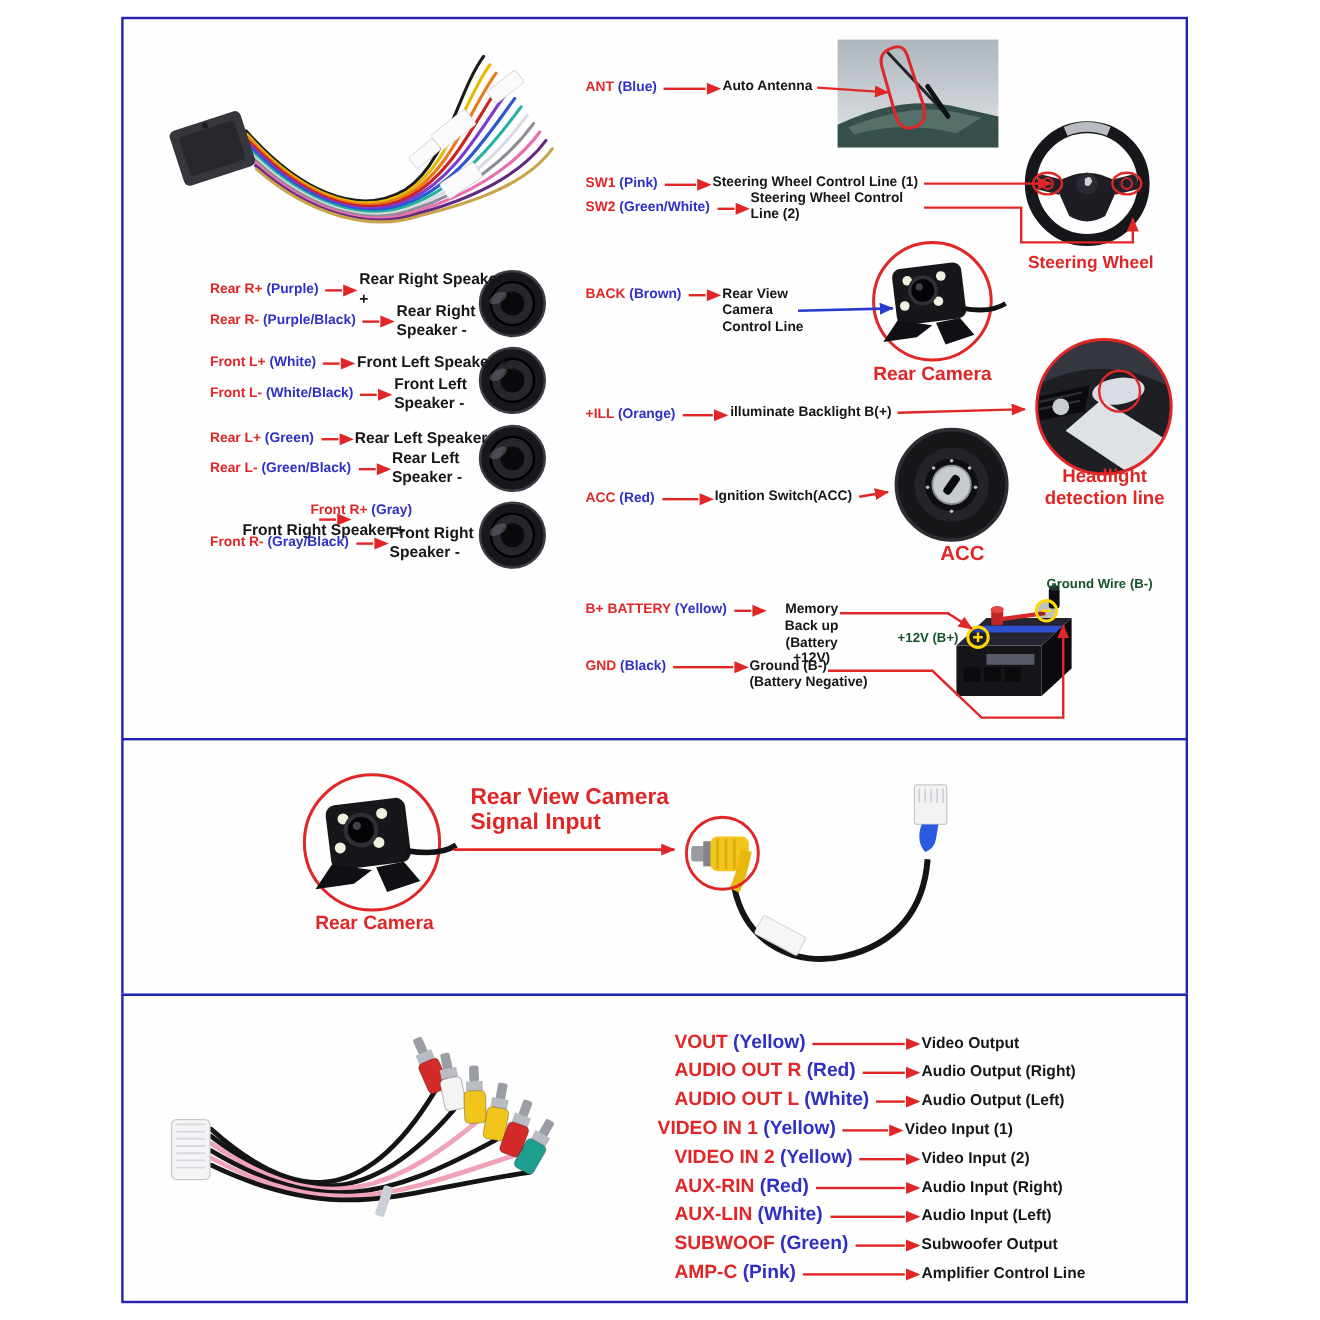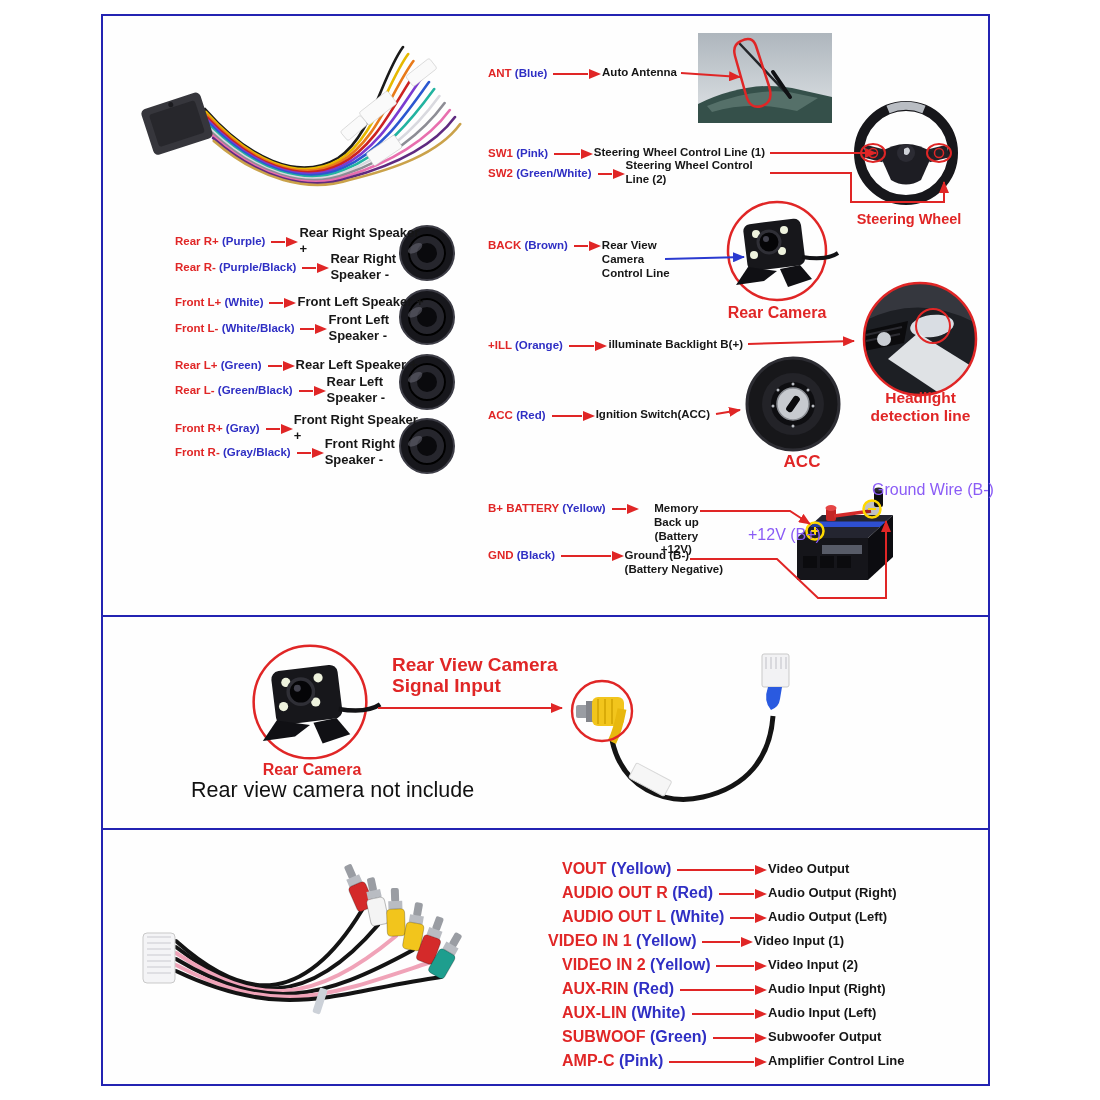--- a/index.html
+++ b/index.html
@@ -22,21 +22,21 @@
   .func{white-space:pre-line;font-weight:bold;color:#161616;line-height:1.2;}
 
   .p1l .wire{font-size:11.5px;padding-left:48px;}
   .p1l .func{font-size:13px;width:150px;}
   .p1r .wire{font-size:11.5px;}
   .p1r .func{font-size:11.5px;}
   .p3r .wire{font-size:16px;}
   .p3r .func{font-size:13px;width:297px;}
 
   .cap{position:absolute;font-weight:bold;color:#e02626;text-align:center;white-space:pre-line;line-height:1.15;}
-  .blab{position:absolute;font-weight:normal;color:#8b5cf6;font-size:16px;white-space:nowrap;}
+  .blab{position:absolute;font-weight:bold;color:#14532d;font-size:11px;white-space:nowrap;}
   .p2title{position:absolute;left:392px;top:655px;font-weight:bold;color:#e02626;font-size:19px;
            line-height:1.1;white-space:pre-line;}
   .p2note{position:absolute;left:191px;top:778px;color:#111;font-size:21.5px;}
 </style>
 </head>
 <body>
 
 <div class="page">
 
   <div class="panel" id="panel1"></div>
@@ -281,21 +281,20 @@
   <div class="cap" style="left:707px;top:304px;width:140px;font-size:16px;">Rear Camera</div>
   <div class="cap" style="left:843px;top:389px;width:155px;font-size:15.5px;">Headlight
 detection line</div>
   <div class="cap" style="left:752px;top:452px;width:100px;font-size:17px;">ACC</div>
   <div class="blab" style="left:872px;top:481px;">Ground Wire (B-)</div>
   <div class="blab" style="left:748px;top:526px;">+12V  (B+)</div>
 
   <div class="p2title">Rear View Camera
 Signal Input</div>
   <div class="cap" style="left:242px;top:761px;width:140px;font-size:16px;">Rear Camera</div>
-  <div class="p2note">Rear view camera not include</div>
 
   <div id="rows-layer">
       <div class="wrow p1l" style="left: 127px; top: 232px; width: 300px;">
         <span class="wire"><span>Rear R+ </span><span class="blue">(Purple)</span></span>
         <span class="arr"></span>
         <span class="func">Rear Right Speaker +</span>
       </div>
       <div class="wrow p1l" style="left: 127px; top: 258px; width: 300px;">
         <span class="wire"><span>Rear R- </span><span class="blue">(Purple/Black)</span></span>
         <span class="arr"></span>
@@ -314,21 +313,21 @@
       <div class="wrow p1l" style="left: 127px; top: 356px; width: 300px;">
         <span class="wire"><span>Rear L+ </span><span class="blue">(Green)</span></span>
         <span class="arr"></span>
         <span class="func">Rear Left Speaker +</span>
       </div>
       <div class="wrow p1l" style="left: 127px; top: 381px; width: 300px;">
         <span class="wire"><span>Rear L- </span><span class="blue">(Green/Black)</span></span>
         <span class="arr"></span>
         <span class="func">Rear Left Speaker -</span>
       </div>
-      <div class="wrow p1l" style="left: 127px; top: 419px; width: 300px;">
+      <div class="wrow p1l" style="left: 127px; top: 419px; width: 300px; flex-direction: column;">
         <span class="wire"><span>Front R+ </span><span class="blue">(Gray)</span></span>
         <span class="arr"></span>
         <span class="func">Front Right Speaker +</span>
       </div>
       <div class="wrow p1l" style="left: 127px; top: 443px; width: 300px;">
         <span class="wire"><span>Front R- </span><span class="blue">(Gray/Black)</span></span>
         <span class="arr"></span>
         <span class="func">Front Right Speaker -</span>
       </div>
       <div class="wrow p1r" style="left: 488px; top: 64px; width: 189px;">

